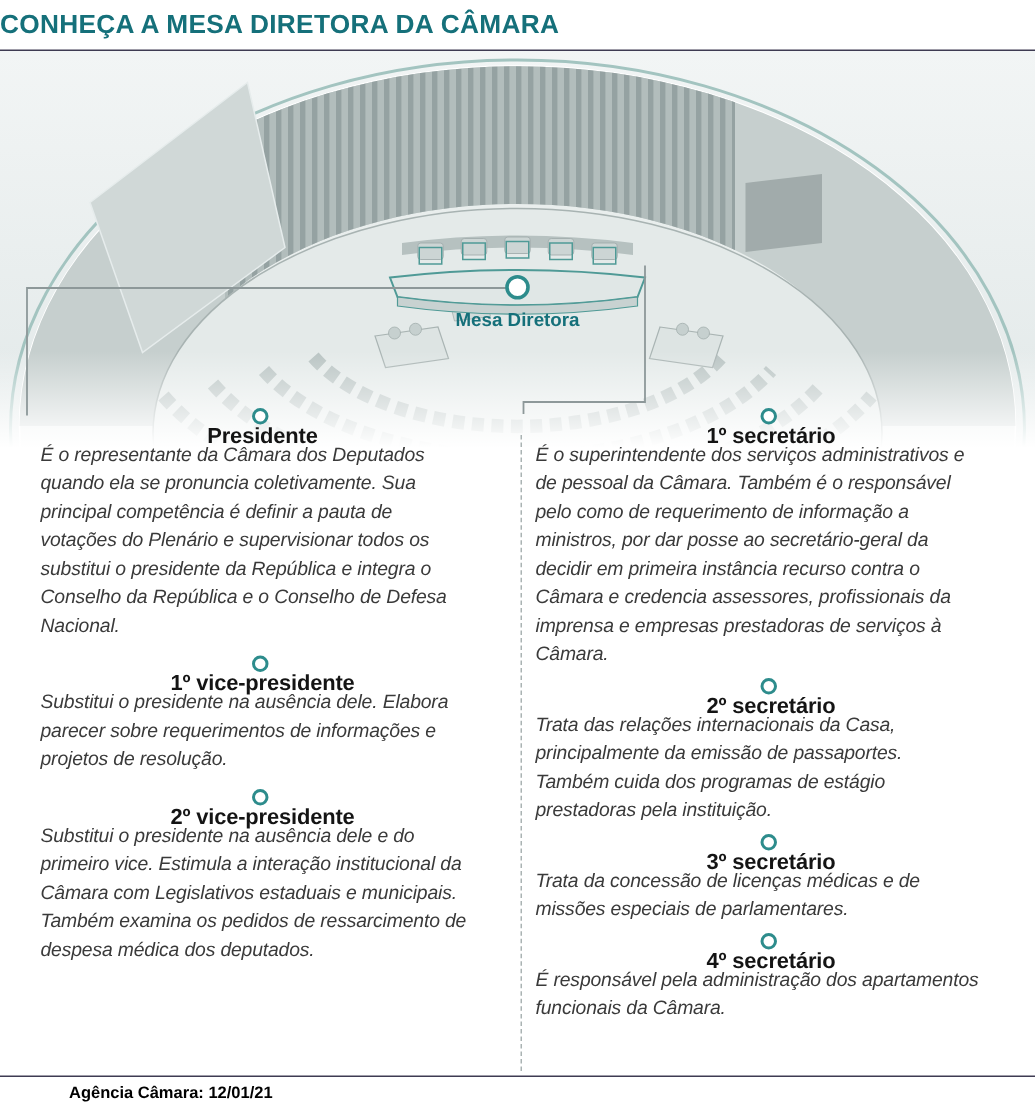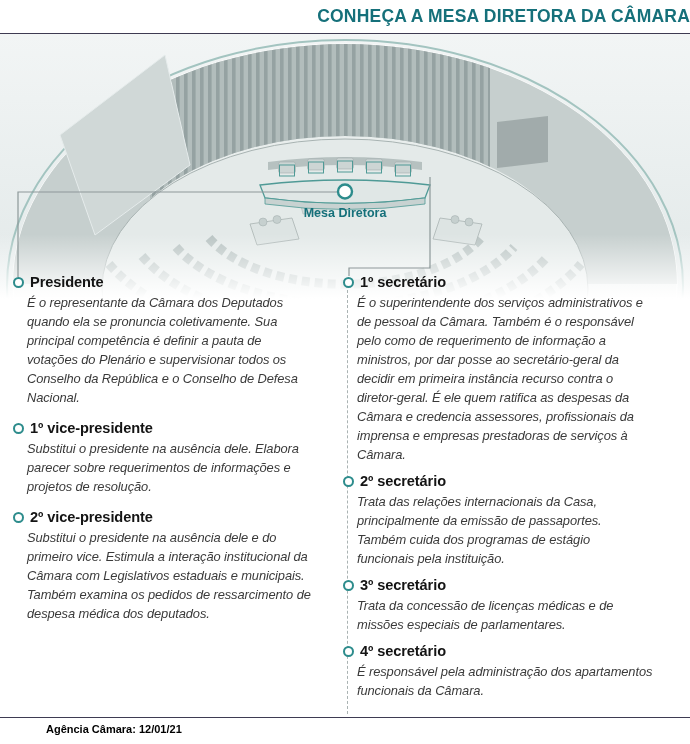--- a/index.html
+++ b/index.html
@@ -7,41 +7,41 @@
     --teal:#2d8c8c;
     --rule:#3e3b52;
   }
   html,body{margin:0;padding:0;background:#ffffff;}
   .page{
     position:relative;width:690px;height:744px;background:#ffffff;
     font-family:"Liberation Sans",sans-serif;overflow:hidden;
   }
   .title{
     position:absolute;top:6px;left:0;width:690px;margin:0;
-    text-align:right;font-size:17.5px;font-weight:bold;
+    text-align:left;font-size:17.5px;font-weight:bold;
     color:var(--accent);letter-spacing:.2px;
   }
   .rule{position:absolute;left:0;width:690px;height:1px;background:var(--rule);}
   .title-rule{top:33px;}
   .footer-rule{top:717px;}
   .illustration{position:absolute;top:34px;left:0;}
   .mesa-label{
     fill:var(--accent);font-family:"Liberation Sans",sans-serif;
     font-size:12.5px;font-weight:bold;text-anchor:middle;
   }
   .right-connector{
     position:absolute;left:347px;top:290px;height:424px;width:0;
     border-left:1px dashed #aab3b3;
   }
   .col{position:absolute;}
   .col-left{left:10px;top:272px;width:330px;}
   .col-right{left:340px;top:272px;width:348px;}
   .col-left .section{margin-bottom:11px;}
   .col-right .section{margin-bottom:7px;}
-  .section-head{display:flex;align-items:center;height:20px;}
+  .section-head{display:flex;align-items:center;height:20px;flex-direction:column;}
   .bullet{
     width:7px;height:7px;border:2px solid var(--teal);border-radius:50%;
     background:#fff;flex:none;margin-left:3px;margin-right:6px;
   }
   .section-title{
     margin:0;font-size:14.6px;font-weight:bold;color:#141414;letter-spacing:-.1px;
   }
   .section-body{margin-left:17px;margin-top:1px;font-style:italic;}
   .line{
     font-size:12.9px;line-height:19px;color:#3a3a3a;
@@ -138,20 +138,21 @@
   <div class="section">
     <div class="section-head">
       <span class="bullet"></span>
       <h2 class="section-title">Presidente</h2>
     </div>
     <div class="section-body">
           <div class="line">É o representante da Câmara dos Deputados</div>
           <div class="line">quando ela se pronuncia coletivamente. Sua</div>
           <div class="line">principal competência é definir a pauta de</div>
           <div class="line">votações do Plenário e supervisionar todos os</div>
+          <div class="line">substitui o presidente da República e integra o</div>
           <div class="line">Conselho da República e o Conselho de Defesa</div>
           <div class="line">Nacional.</div>
         </div>
   </div>
 
   <div class="section">
     <div class="section-head">
       <span class="bullet"></span>
       <h2 class="section-title">1º vice-presidente</h2>
     </div>
@@ -181,37 +182,36 @@
     <div class="section-head">
       <span class="bullet"></span>
       <h2 class="section-title">1º secretário</h2>
     </div>
     <div class="section-body">
           <div class="line">É o superintendente dos serviços administrativos e</div>
           <div class="line">de pessoal da Câmara. Também é o responsável</div>
           <div class="line">pelo como de requerimento de informação a</div>
           <div class="line">ministros, por dar posse ao secretário-geral da</div>
           <div class="line">decidir em primeira instância recurso contra o</div>
-          <div class="line">diretor-geral. É ele quem ratifica as despesas da</div>
           <div class="line">Câmara e credencia assessores, profissionais da</div>
           <div class="line">imprensa e empresas prestadoras de serviços à</div>
           <div class="line">Câmara.</div>
         </div>
   </div>
 
   <div class="section">
     <div class="section-head">
       <span class="bullet"></span>
       <h2 class="section-title">2º secretário</h2>
     </div>
     <div class="section-body">
           <div class="line">Trata das relações internacionais da Casa,</div>
           <div class="line">principalmente da emissão de passaportes.</div>
           <div class="line">Também cuida dos programas de estágio</div>
-          <div class="line">funcionais pela instituição.</div>
+          <div class="line">prestadoras pela instituição.</div>
         </div>
   </div>
 
   <div class="section">
     <div class="section-head">
       <span class="bullet"></span>
       <h2 class="section-title">3º secretário</h2>
     </div>
     <div class="section-body">
           <div class="line">Trata da concessão de licenças médicas e de</div>

